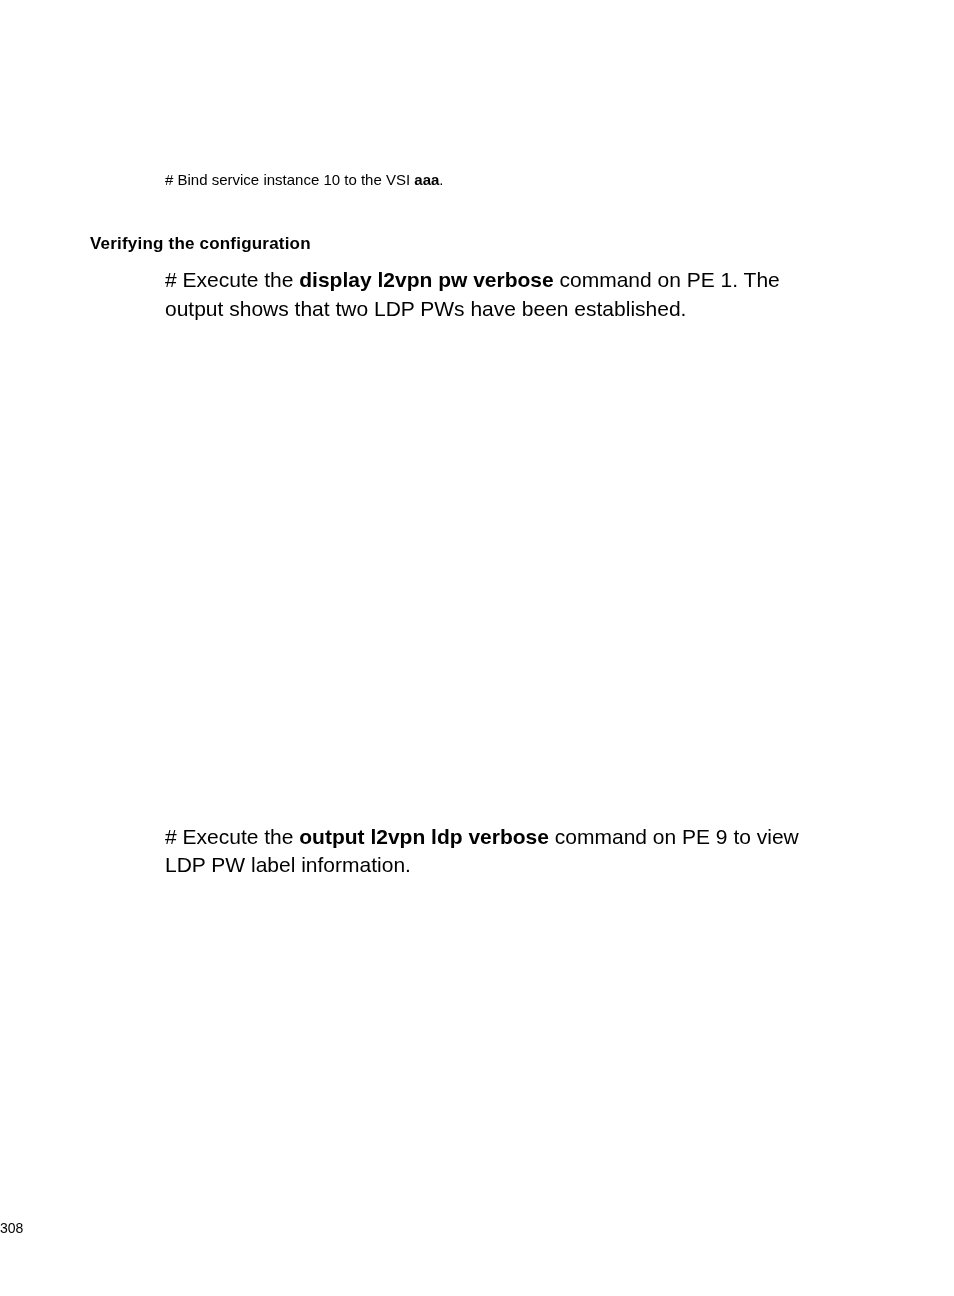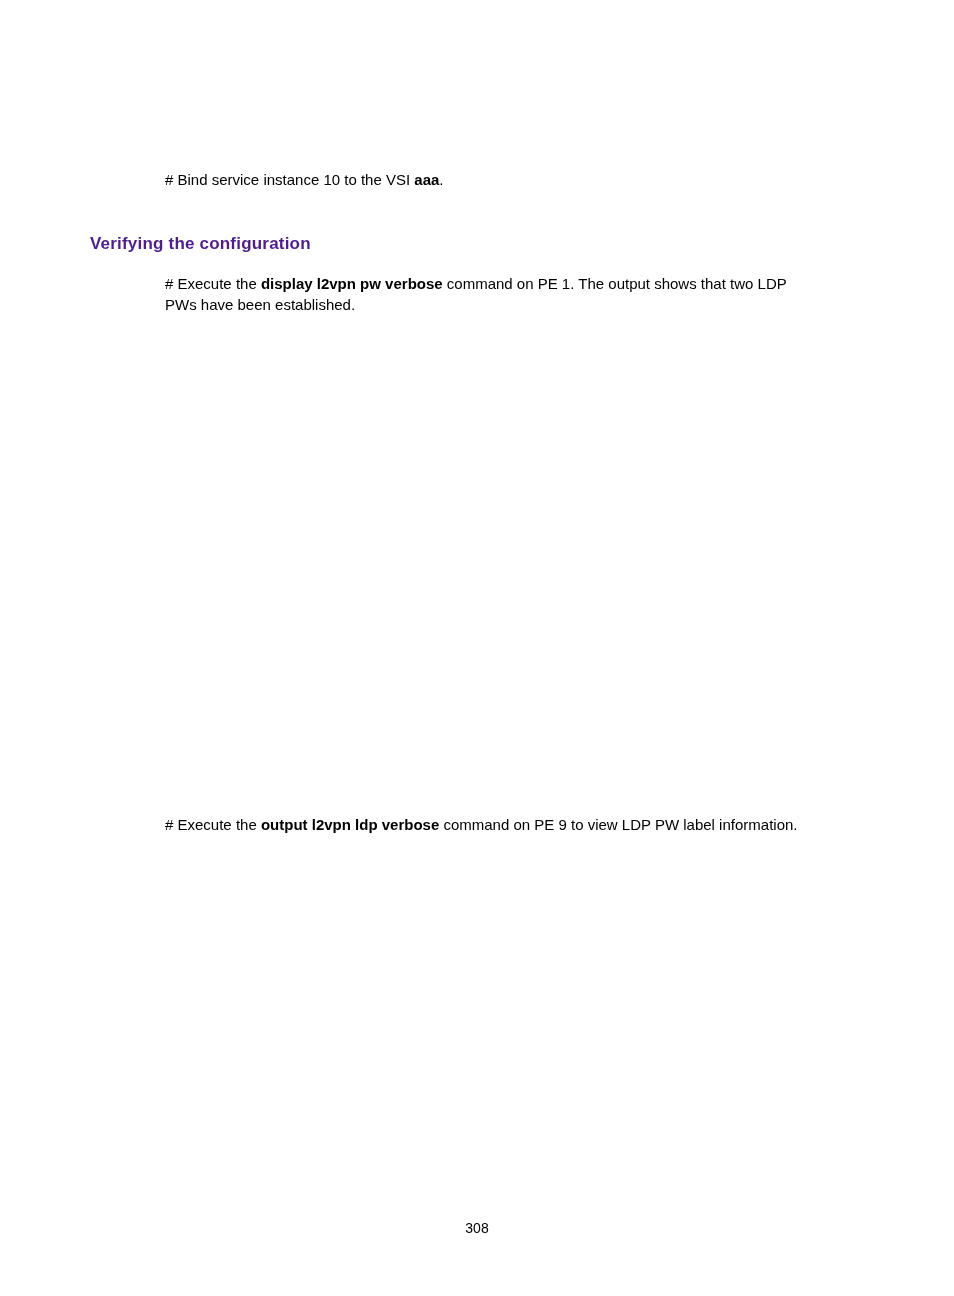--- a/index.html
+++ b/index.html
@@ -1,24 +1,24 @@
 <!DOCTYPE html>
 <html><head>
 <meta charset="utf-8">
 <style>
   * { box-sizing: border-box; margin: 0; padding: 0; }
   html, body { width: 954px; height: 1296px; background: #fff; font-family: Arial, Helvetica, sans-serif; color: #000; }
   .page { position: relative; width: 920px; height: 1296px; padding: 170px 90px 0 90px; }
   .indent-block { margin-left: 75px; margin-right: 10px; }
   .line1 { font-size: 15px; line-height: 1.35; }
-  .heading { color: #4c1d95; font-weight: bold; font-size: 17px; margin-top: 44px; margin-bottom: 20px; letter-spacing: 0.2px; }
-  .para { font-size: 15px; line-height: 1.35; }
+  .heading { color: #000000; font-weight: bold; font-size: 17px; margin-top: 44px; margin-bottom: 12px; letter-spacing: 0.2px; }
+  .para { font-size: 21px; line-height: 1.35; }
   .bold { font-weight: bold; }
   .gap { height: 500px; }
-  .page-num { position: absolute; bottom: 60px; left: 0; width: 954px; text-align: center; font-size: 14px; margin-top: 32px; }
+  .page-num { position: absolute; bottom: 60px; left: 0; width: 954px; text-align: left; font-size: 14px; margin-top: 32px; }
 </style>
 </head>
 <body>
 
 <div class="page">
 
   <div class="indent-block line1">
     <span># Bind service instance 10 to the VSI </span><span class="bold">aaa</span><span>.</span>
   </div>
 

